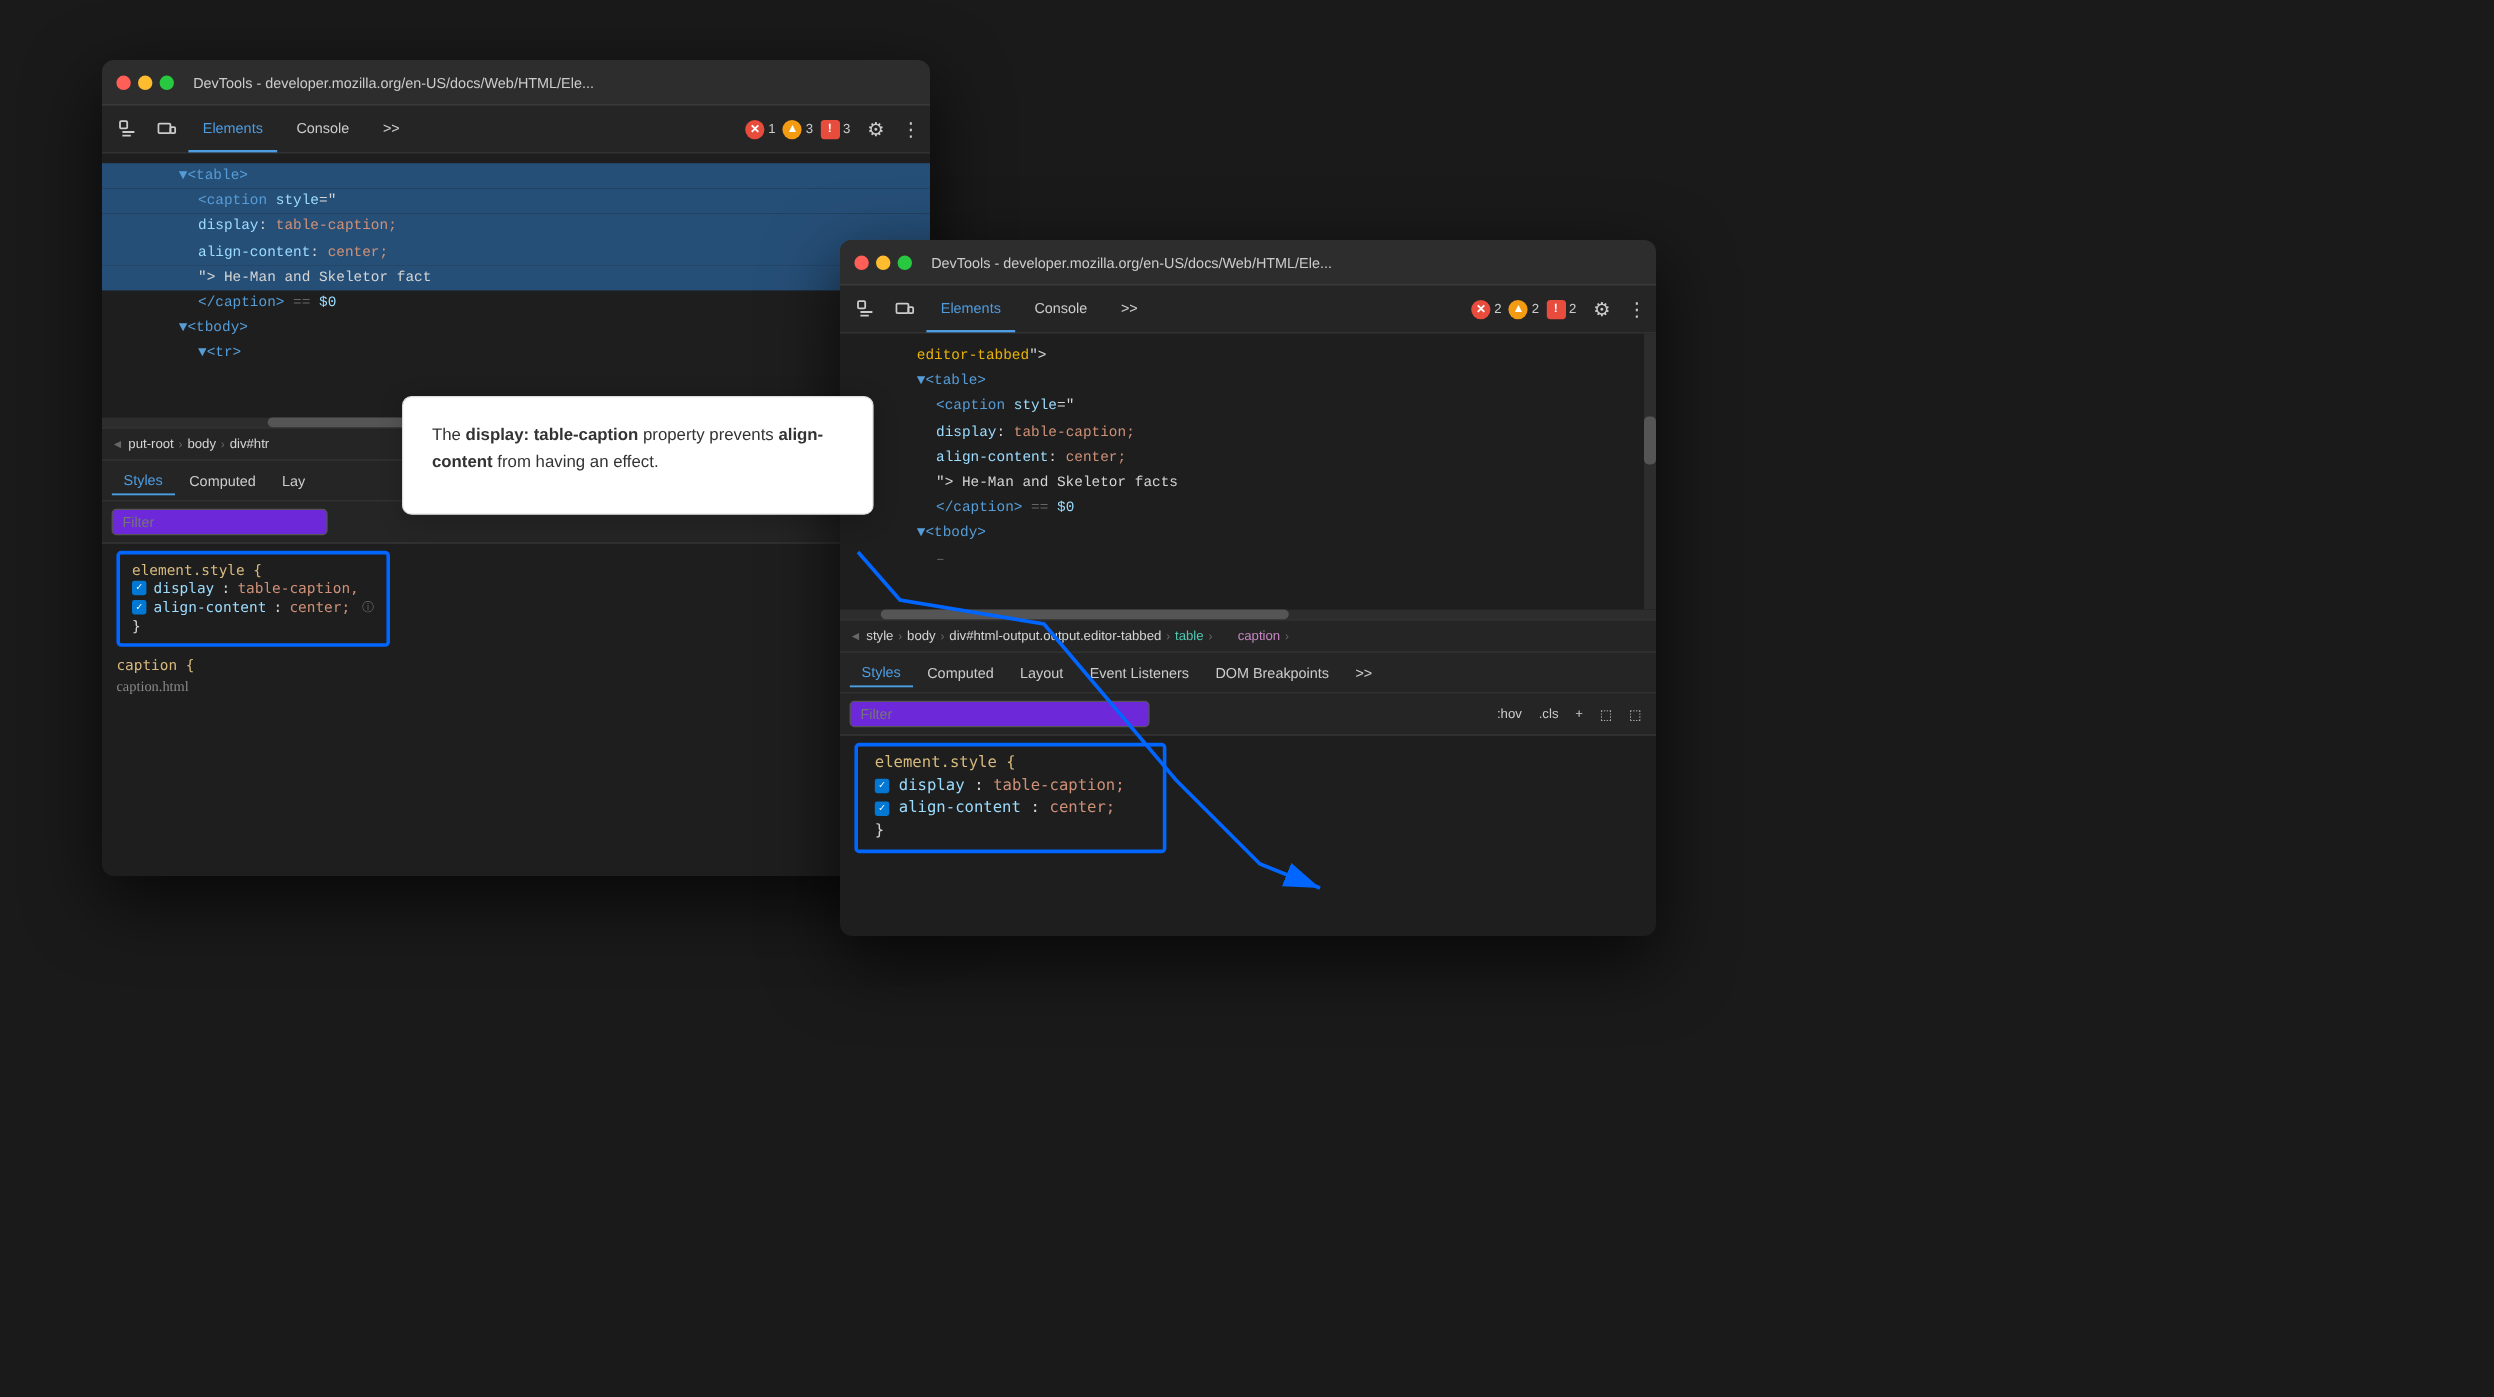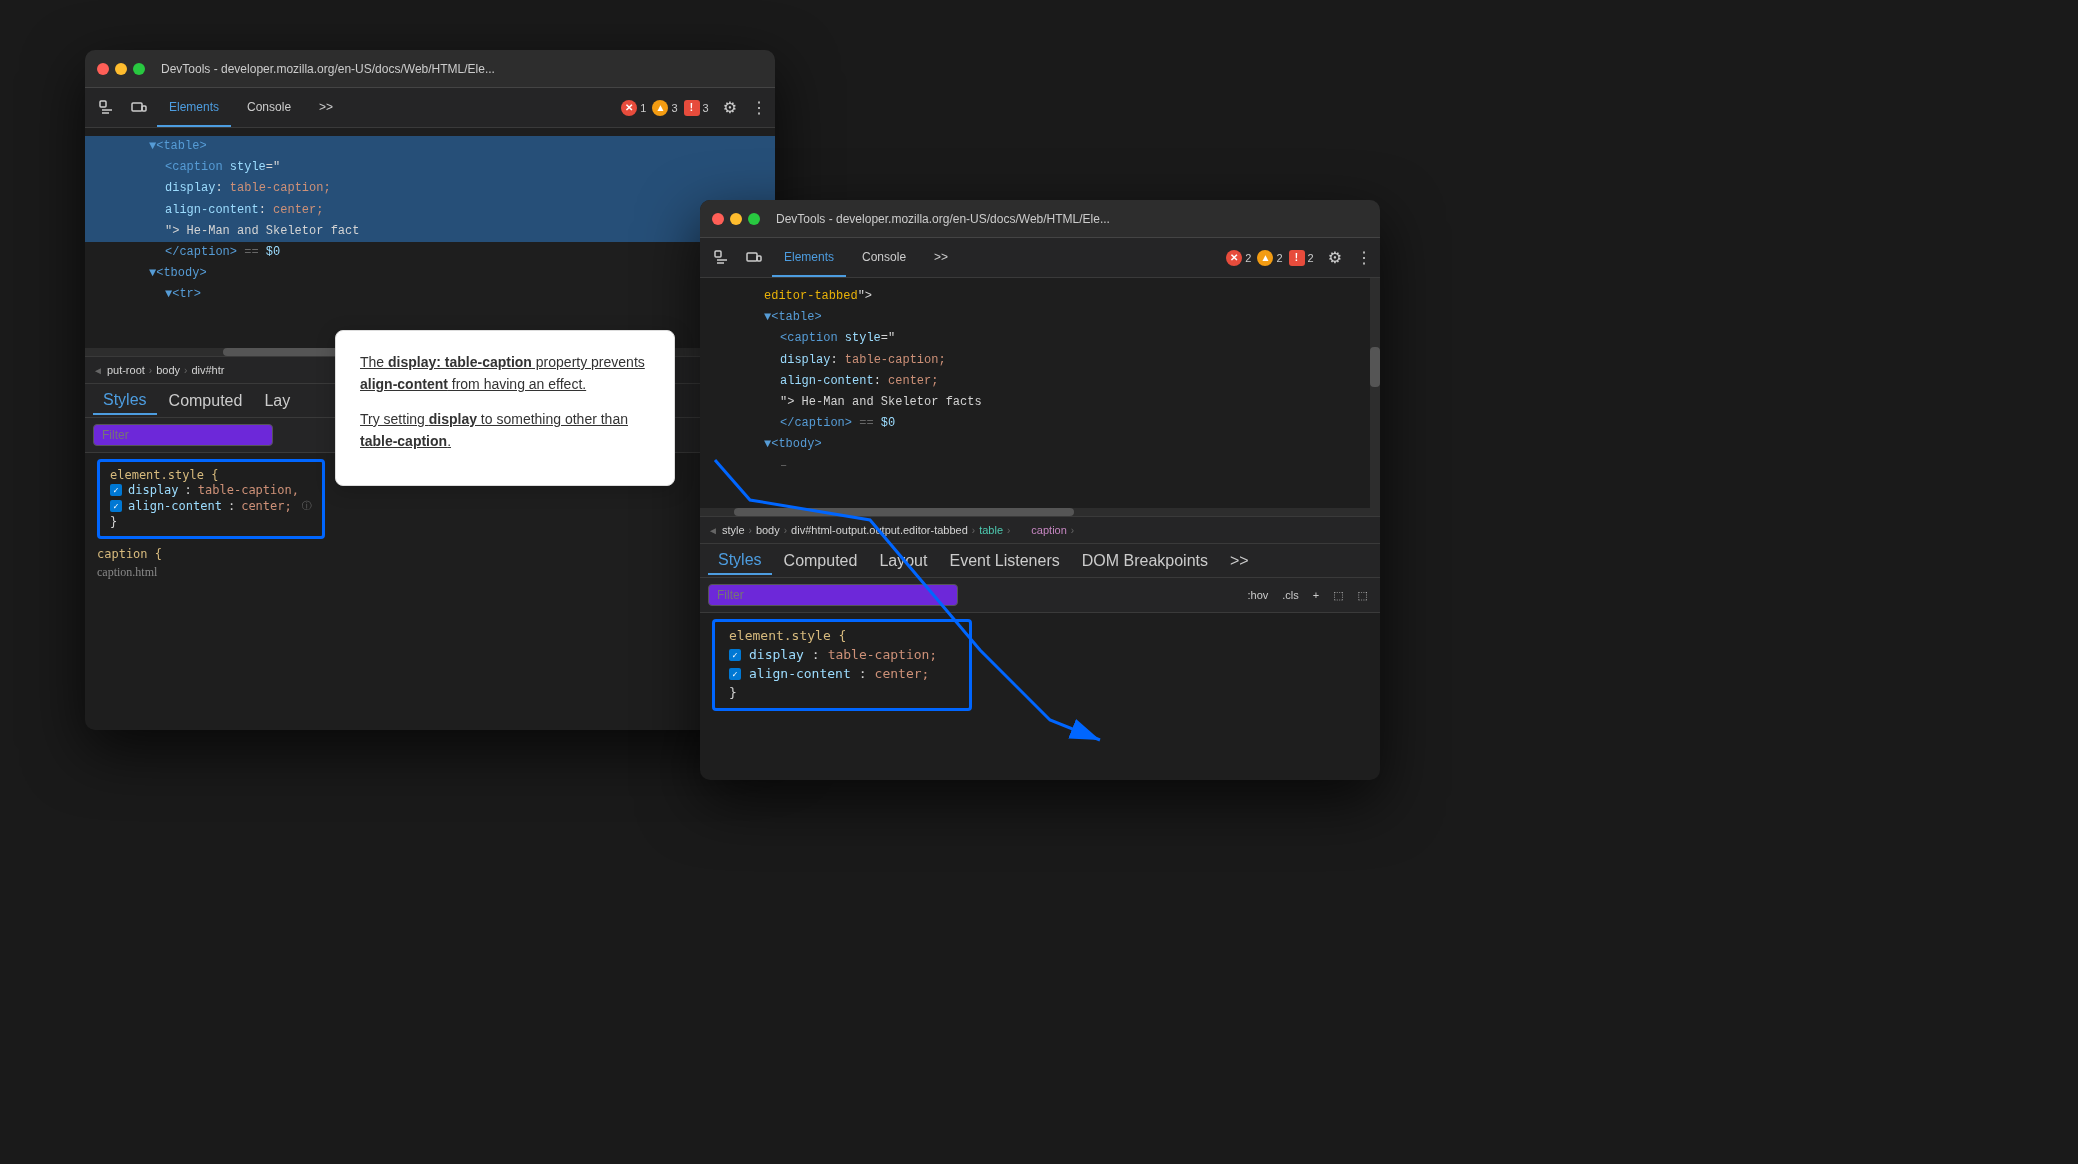--- a/index.html
+++ b/index.html
@@ -213,21 +213,21 @@
       height: 34px;
       display: flex;
       align-items: center;
       padding: 0 8px;
       gap: 2px;
       border-bottom: 1px solid #3a3a3a;
     }
 
     .style-tab {
       padding: 4px 10px;
-      font-size: 16px;
+      font-size: 12px;
       color: #ccc;
       cursor: pointer;
       border-radius: 4px 4px 0 0;
     }
     .style-tab.active {
       color: #4d9de0;
       border-bottom: 2px solid #4d9de0;
     }
 
     
@@ -306,27 +306,26 @@
       width: 30%;
     }
 
     
     .hint-box {
       position: absolute;
       background: white;
       border: 1px solid #ddd;
       border-radius: 8px;
       padding: 20px 24px;
-      width: 340px;
+      width: 393px;
       font-size: 14px;
       line-height: 1.6;
       color: #333;
       box-shadow: 0 4px 20px rgba(0,0,0,0.2);
       z-index: 100;
-      text-decoration: underline;
     }
 
     .hint-box p {
       margin-bottom: 12px;
     }
 
     
     .arrow-svg {
       position: absolute;
       z-index: 95;
@@ -606,23 +605,20 @@
       </div>
       <div style="color:#d4d4d4; padding:2px 0;">}</div>
     </div>
   </div>
 </div>
 
 <div class="hint-box" style="left:335px; top:330px;">
   <p>
     The <strong>display: table-caption</strong> property prevents <strong>align-content</strong> from having an effect.
   </p>
-  <p>
-    Try setting <strong>display</strong> to something other than <strong>table-caption</strong>.
-  </p>
 </div>
 
 <svg class="arrow-svg" style="left:0; top:0; width:2078px; height:1164px; pointer-events:none;">
 
   <defs>
     <marker id="arrowhead" markerWidth="10" markerHeight="7" refX="10" refY="3.5" orient="auto">
       <polygon points="0 0, 10 3.5, 0 7" fill="#0066ff"></polygon>
     </marker>
   </defs>
 

